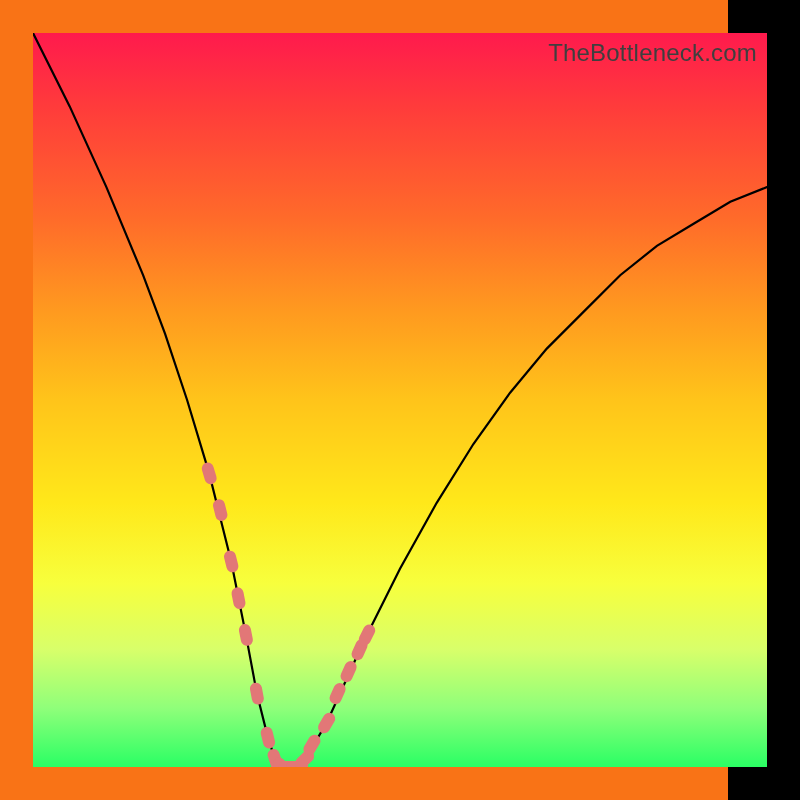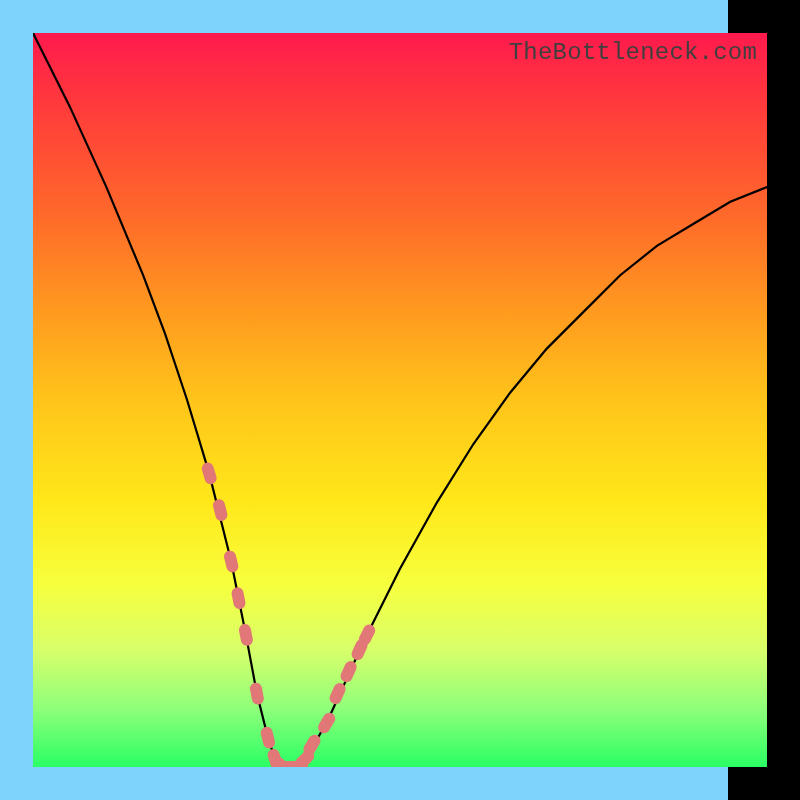--- a/index.html
+++ b/index.html
@@ -8,22 +8,21 @@
     width: 800px;
     height: 800px;
     overflow: hidden;
     font-family: Arial, Helvetica, sans-serif;
     background: #000;
   }
   .stage {
     position: relative;
     width: 728px;
     height: 800px;
-    background: #7dd3fc;
-    font-family: Liberation Mono, monospace;
+    background: #f97316;
   }
   .plot-area {
     position: absolute;
     left: 33px;
     top: 33px;
     width: 734px;
     height: 734px;
     background: linear-gradient(
       to bottom,
       #ff1a4d 0%,

